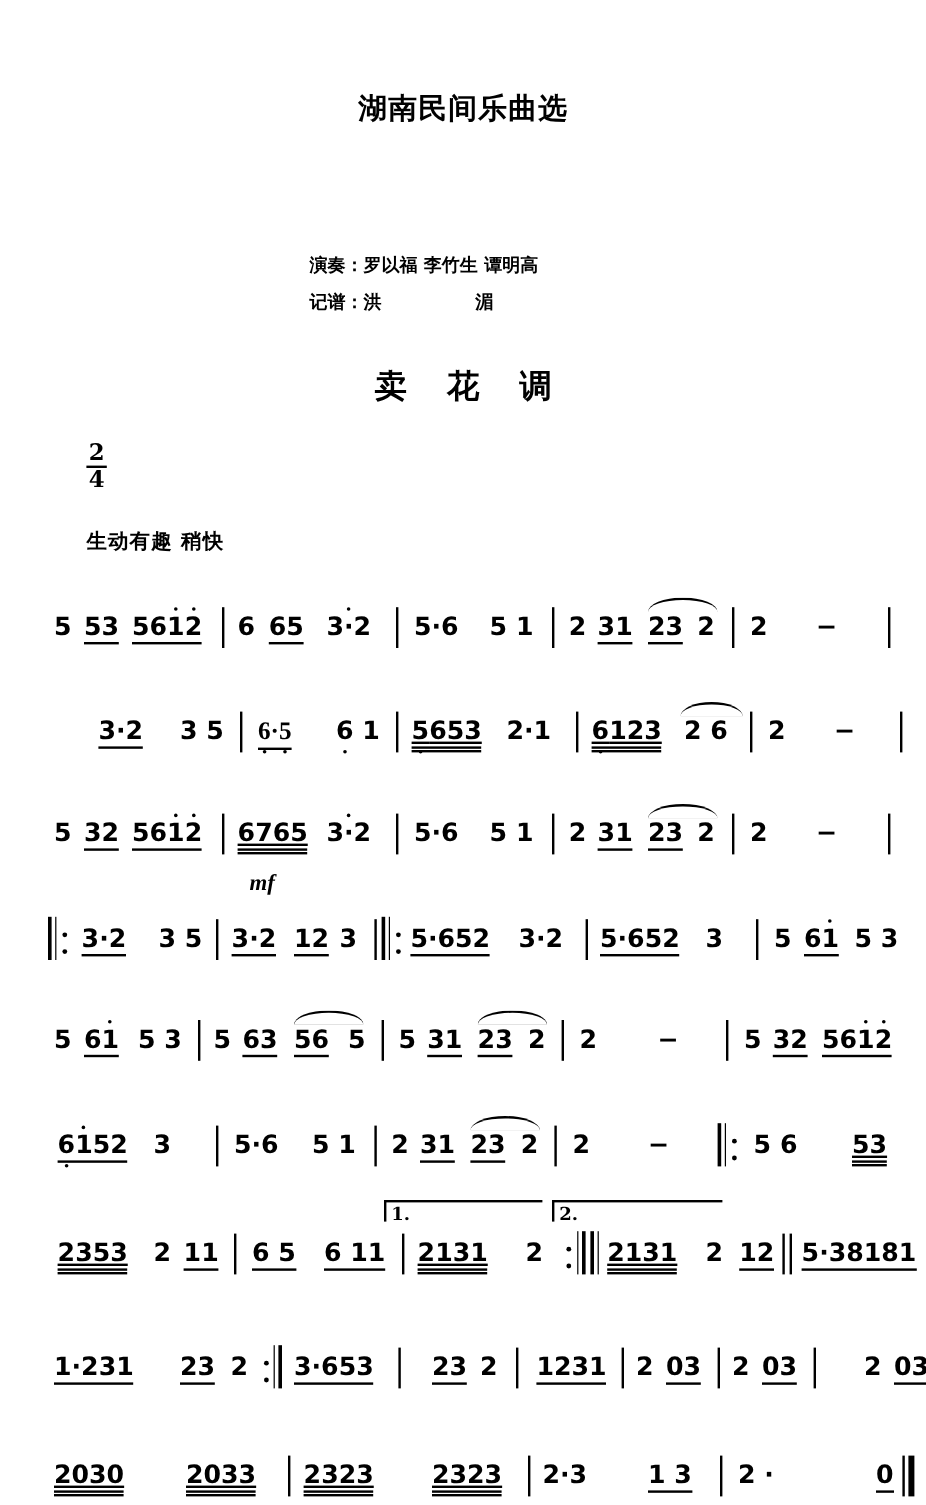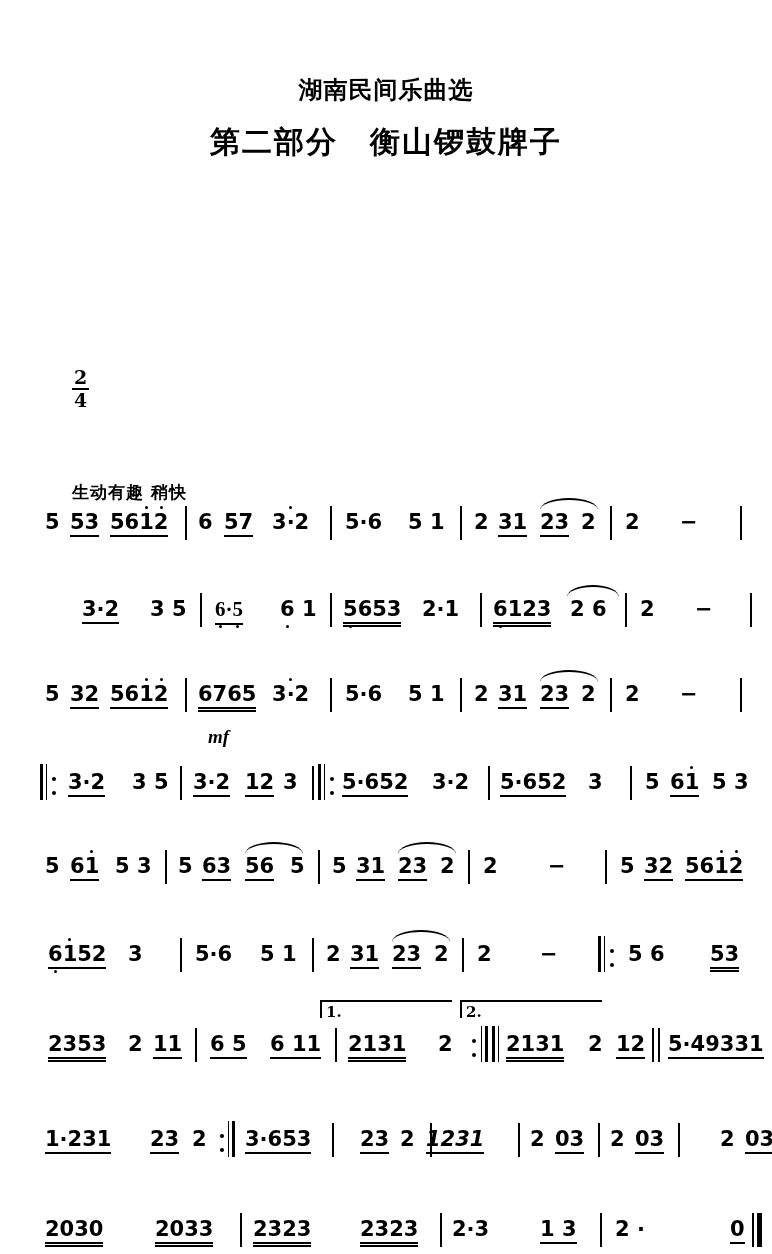--- a/index.html
+++ b/index.html
@@ -92,21 +92,21 @@
     padding: 0 2px 1px 2px;
   }
   .meter .den {
     display: block;
     padding-top: 1px;
   }
 
   
   .tempo {
     position: absolute;
-    top: 449px;
+    top: 408px;
     left: 72px;
     font-size: 17px;
     font-weight: bold;
     letter-spacing: 1px;
     font-family: "DejaVu Serif", serif;
   }
   .dynamic {
     position: absolute;
     top: 694px;
     left: 208px;
@@ -133,21 +133,21 @@
     white-space: pre;
   }
   .bar {
     position: absolute;
     width: 2px;
     background: #000;
     top: -4px;
     height: 34px;
   }
   .u1 { border-bottom: 2px solid #000; padding-bottom: 1px; display: inline-block; }
-  .u2 { border-bottom: 2px solid #000; padding-bottom: 1px; display: inline-block; }
+  .u2 { border-bottom: 2px solid #000; padding-bottom: 1px; display: inline-block; text-decoration: underline; }
   .u2::after {
     content: "";
     display: block;
     border-bottom: 2px solid #000;
     margin-top: 1px;
   }
   .dotup { position: relative; }
   .dotup::before {
     content: "";
     position: absolute;
@@ -227,39 +227,43 @@
   }
   .final .thin { position: absolute; left: 0; top: 0; width: 2px; height: 34px; background: #000; }
   .final .thick { position: absolute; left: 5px; top: 0; width: 5px; height: 34px; background: #000; }
 </style>
 </head>
 <body>
 
 <div class="page">
 
   <div class="collection-title">湖南民间乐曲选</div>
-  <div class="main-title">第二部分　衡山锣鼓牌子</div>
-
-
+
+  <div class="credits">
+    <div class="credit-line"><span>演奏：</span><span>罗以福 李竹生 谭明高</span></div>
+    <div class="credit-line"><span>记谱：</span><span class="spread"><span>洪</span><span style="display:inline-block;width:78px"></span><span>湄</span></span></div>
+  </div>
+
+  <div class="song-title">卖 花 调</div>
 
   <div class="meter">
     <span class="num">2</span>
     <span class="den">4</span>
   </div>
 
   <div class="tempo">生动有趣  稍快</div>
   <div class="dynamic">mf</div>
 
   <div class="row" style="top:478px;">
     <span class="cell" style="left:5px;">5</span>
     <span class="cell u1" style="left:30px;">53</span>
     <span class="cell u1" style="left:70px;">56<span class="dotup">1</span><span class="dotup">2</span></span>
     <span class="bar" style="left:145px;"></span>
     <span class="cell" style="left:158px;">6</span>
-    <span class="cell u1" style="left:184px;">57</span>
+    <span class="cell u1" style="left:184px;">65</span>
     <span class="cell" style="left:232px;">3<span class="dotup">·</span>2</span>
     <span class="bar" style="left:290px;"></span>
     <span class="cell" style="left:305px;">5·6</span>
     <span class="cell" style="left:368px;">5 1</span>
     <span class="bar" style="left:420px;"></span>
     <span class="cell" style="left:434px;">2</span>
     <span class="cell u1" style="left:458px;">31</span>
     <span class="cell u1" style="left:500px;">23</span>
     <span class="cell" style="left:541px;">2</span>
     <span class="slur" style="left:500px;top:-12px;width:58px;"></span>
@@ -403,37 +407,37 @@
     <span class="cell u2" style="left:308px;">2131</span>
     <span class="cell" style="left:398px;">2</span>
     <span class="rdots" style="left:432px;"><span></span><span></span></span>
     <span class="repeat-end" style="left:428px;width:20px;"></span>
     <span class="repeat-start" style="left:452px;width:9px;"></span>
     <span class="cell u2" style="left:466px;">2131</span>
     <span class="cell" style="left:548px;">2</span>
     <span class="cell u1" style="left:576px;">12</span>
     <span class="bar" style="left:612px;"></span>
     <span class="bar" style="left:618px;"></span>
-    <span class="cell u1" style="left:628px;">5·49331</span>
+    <span class="cell u1" style="left:628px;">5·38181</span>
     
     
   </div>
 
   <div class="row" style="top:1095px;">
     <span class="cell u1" style="left:5px;">1·231</span>
     <span class="cell u1" style="left:110px;">23</span>
     <span class="cell" style="left:152px;">2</span>
     <span class="rdots" style="left:180px;"><span></span><span></span></span>
     <span class="repeat-end" style="left:175px;width:20px;"></span>
     <span class="cell u1" style="left:205px;">3·653</span>
     <span class="bar" style="left:292px;"></span>
     <span class="cell u1" style="left:320px;">23</span>
     <span class="cell" style="left:360px;">2</span>
     <span class="bar" style="left:390px;"></span>
-    <span class="cell u1" style="left:386px;font-style:italic;">1231</span>
+    <span class="cell u1" style="left:407px;">1231</span>
     <span class="bar" style="left:478px;"></span>
     <span class="cell" style="left:490px;">2</span>
     <span class="cell u1" style="left:515px;">03</span>
     <span class="bar" style="left:558px;"></span>
     <span class="cell" style="left:570px;">2</span>
     <span class="cell u1" style="left:595px;">03</span>
     <span class="bar" style="left:638px;"></span>
     <span class="cell" style="left:680px;">2</span>
     <span class="cell u1" style="left:705px;">03</span>
     

